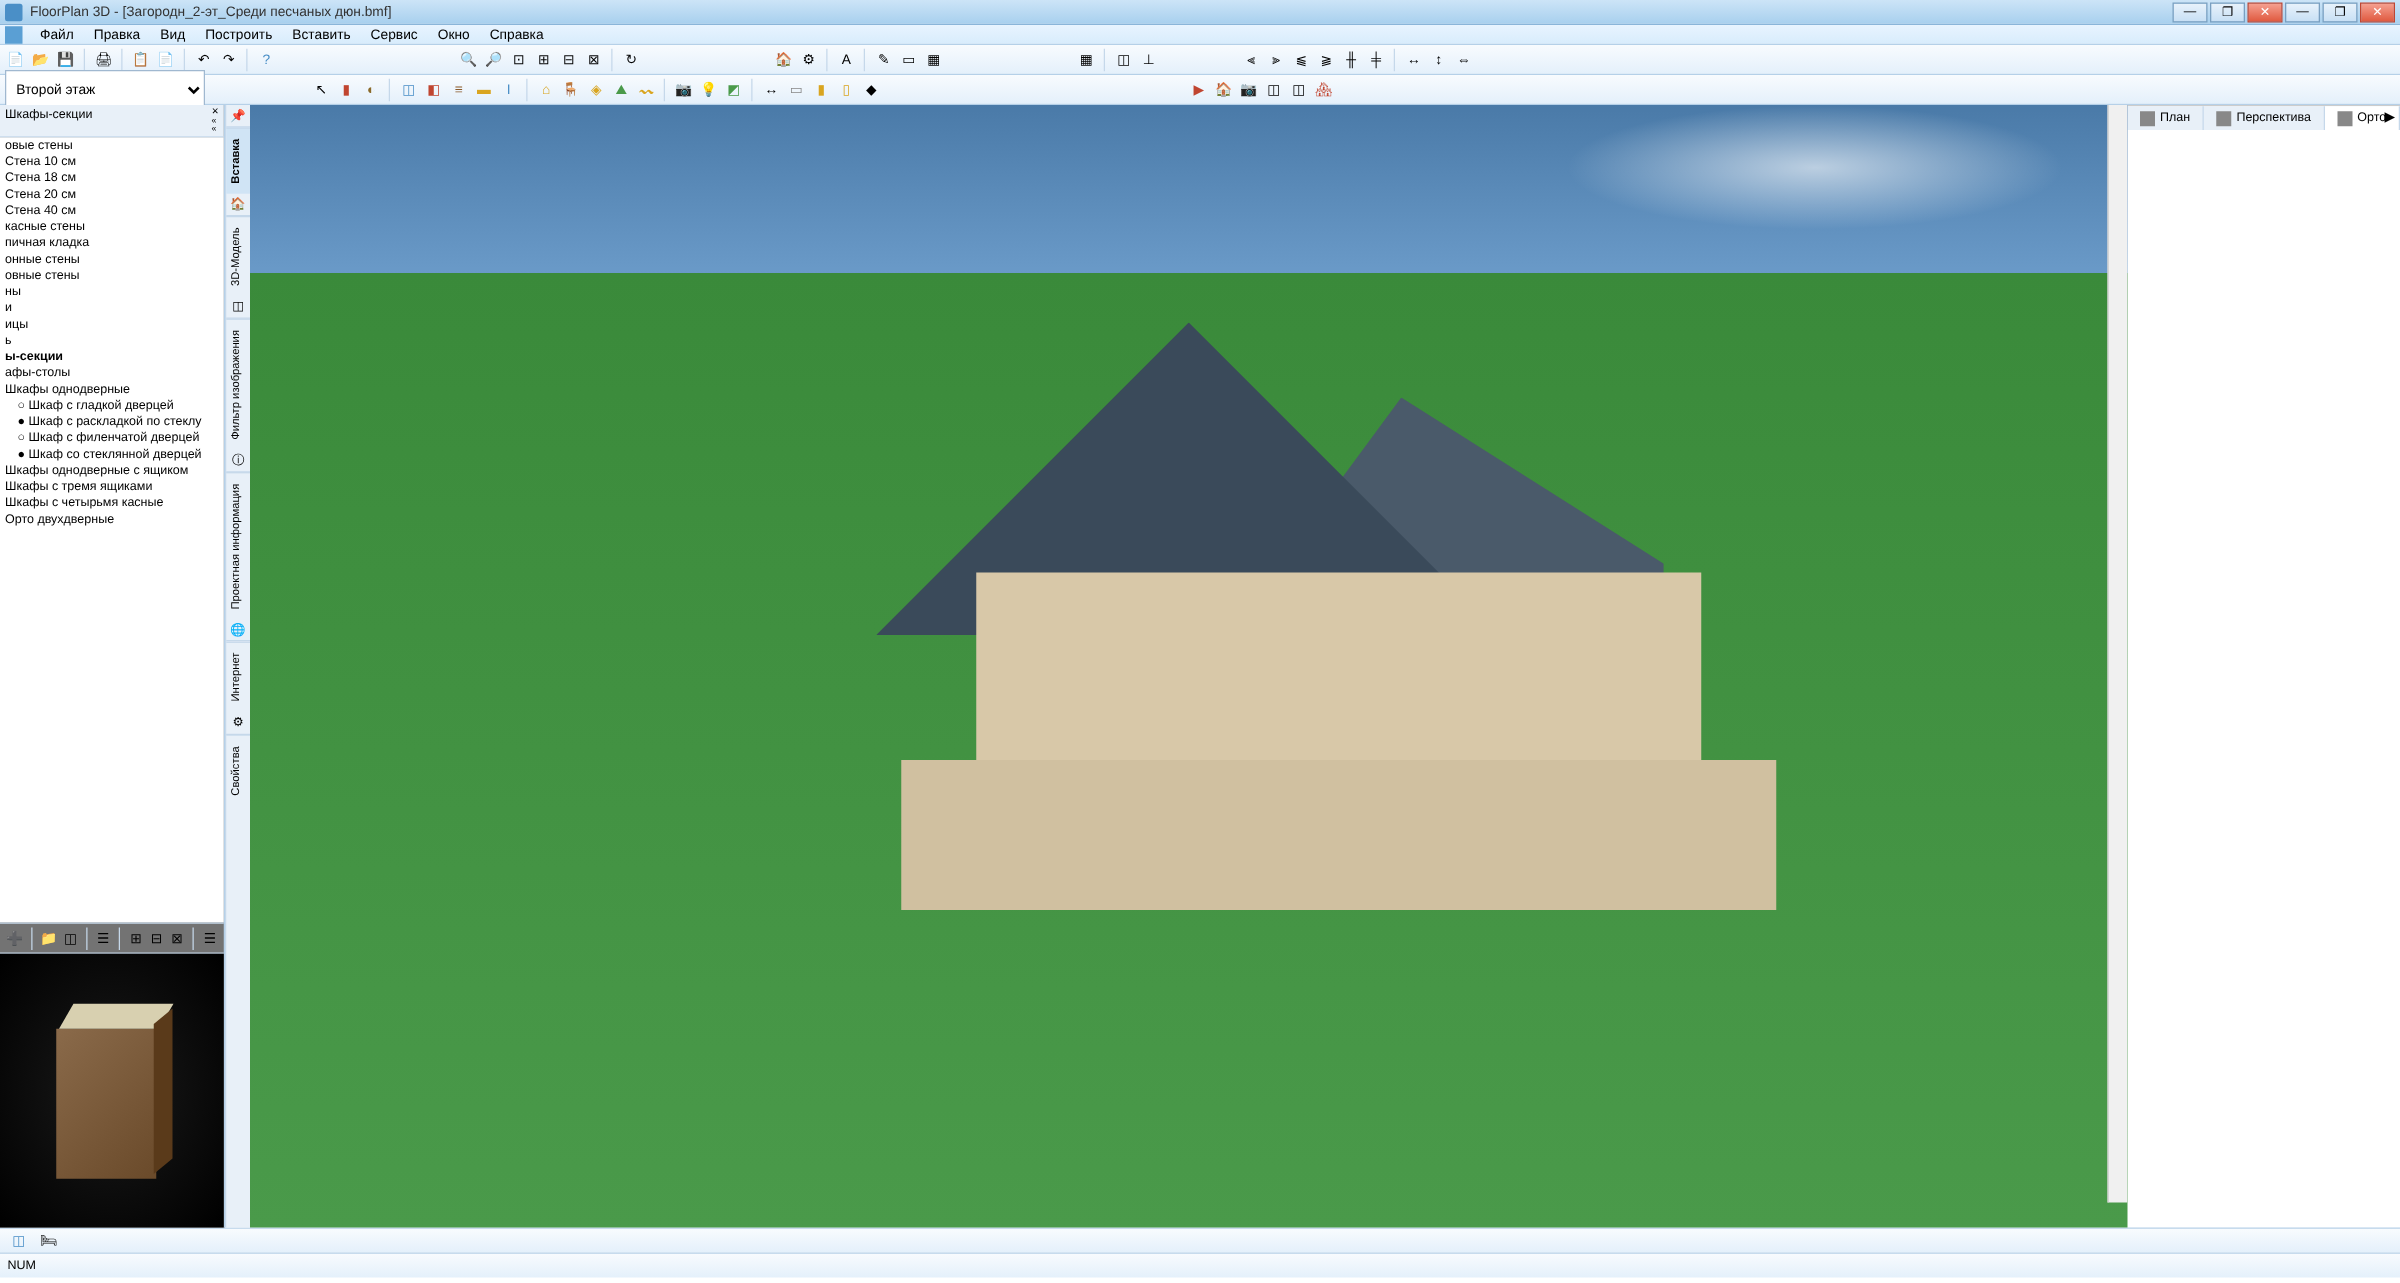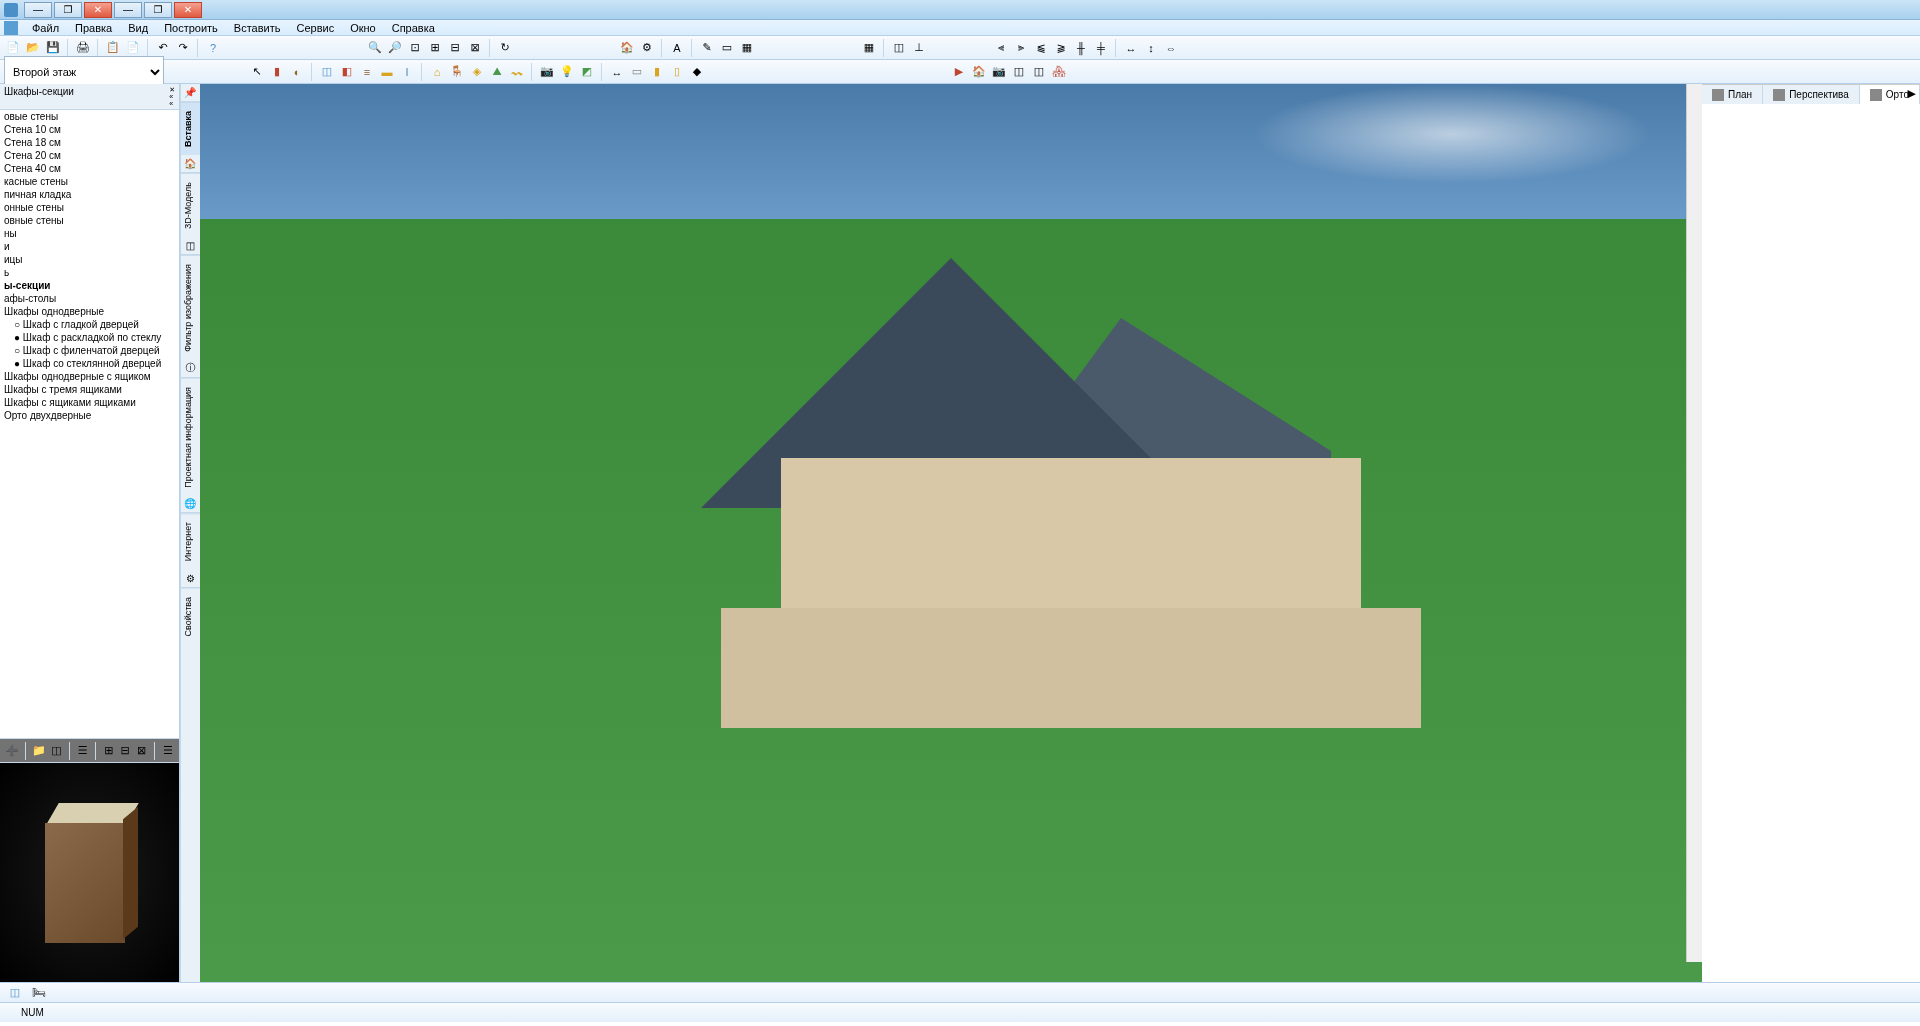--- a/index.html
+++ b/index.html
@@ -50,28 +50,29 @@
 .scrollbar-h-area { height: 20px; display: flex; background: #f0f0f0; border-top: 1px solid #ccc; }
 .view-tabs { display: flex; background: #e8f0f8; }
 .view-tab { padding: 2px 10px; border-right: 1px solid #c5d8ea; cursor: pointer; display: flex; align-items: center; gap: 4px; font-size: 10px; }
 .view-tab.active { background: #fff; }
 .view-tab-icon { width: 12px; height: 12px; background: #888; }
 .hscroll { flex: 1; position: relative; }
 .hscroll-thumb { position: absolute; left: 40%; width: 80px; height: 14px; top: 2px; background: #c8d8e8; border: 1px solid #a0b8d0; border-radius: 2px; }
 .bottom-toolbar { height: 20px; background: linear-gradient(to bottom, #f8fbfe, #e4f0fb); border-top: 1px solid #b5d0e8; display: flex; align-items: center; padding: 0 6px; gap: 6px; }
 .status-bar { height: 20px; background: linear-gradient(to bottom, #f8fbfe, #e4f0fb); border-top: 1px solid #b5d0e8; display: flex; align-items: center; padding: 0 6px; font-size: 10px; }
 .status-text { flex: 1; }
-.status-right { display: flex; gap: 20px; margin-left: 15px; }
+.status-right { display: flex; gap: 20px; }
 .panel-close-btns { display: flex; flex-direction: column; font-size: 7px; line-height: 7px; }
 </style>
 </head>
 <body>
 
 <div class="titlebar">
   <div class="titlebar-icon"></div>
+  <div class="titlebar-text">FloorPlan 3D - [Загородн_2-эт_Среди песчаных дюн.bmf]</div>
   <div class="window-controls">
     <div class="win-btn">—</div>
     <div class="win-btn">❐</div>
     <div class="win-btn close">✕</div>
     <div class="win-btn">—</div>
     <div class="win-btn">❐</div>
     <div class="win-btn close">✕</div>
   </div>
 </div>
 
@@ -202,21 +203,21 @@
         <div class="cat-item">ь</div>
         <div class="cat-item bold">ы-секции</div>
         <div class="cat-item">афы-столы</div>
         <div class="cat-item">Шкафы однодверные</div>
         <div class="cat-item indent">Шкаф с гладкой дверцей</div>
         <div class="cat-item indent filled">Шкаф с раскладкой по стеклу</div>
         <div class="cat-item indent">Шкаф с филенчатой дверцей</div>
         <div class="cat-item indent filled">Шкаф со стеклянной дверцей</div>
         <div class="cat-item">Шкафы однодверные с ящиком</div>
         <div class="cat-item">Шкафы с тремя ящиками</div>
-        <div class="cat-item">Шкафы с ящиками ящиками</div>
+        <div class="cat-item">Шкафы с четырьмя касные</div>
         <div class="cat-item">Орто двухдверные</div>
       </div>
     <div class="panel-tools">
       <div class="tb-btn">➕</div>
       <div class="tb-sep"></div>
       <div class="tb-btn">📁</div>
       <div class="tb-btn">◫</div>
       <div class="tb-sep"></div>
       <div class="tb-btn">☰</div>
       <div class="tb-sep"></div>

